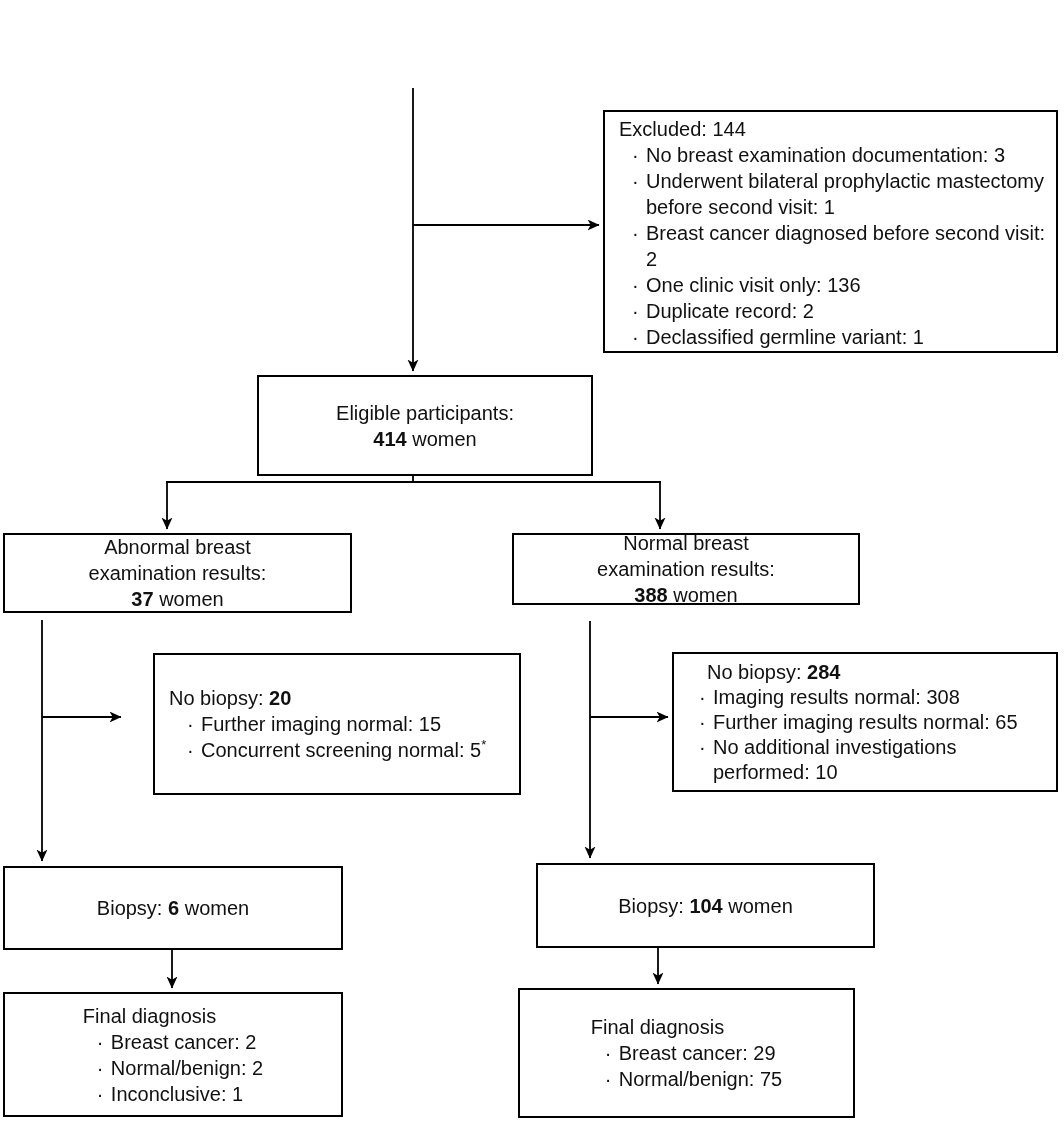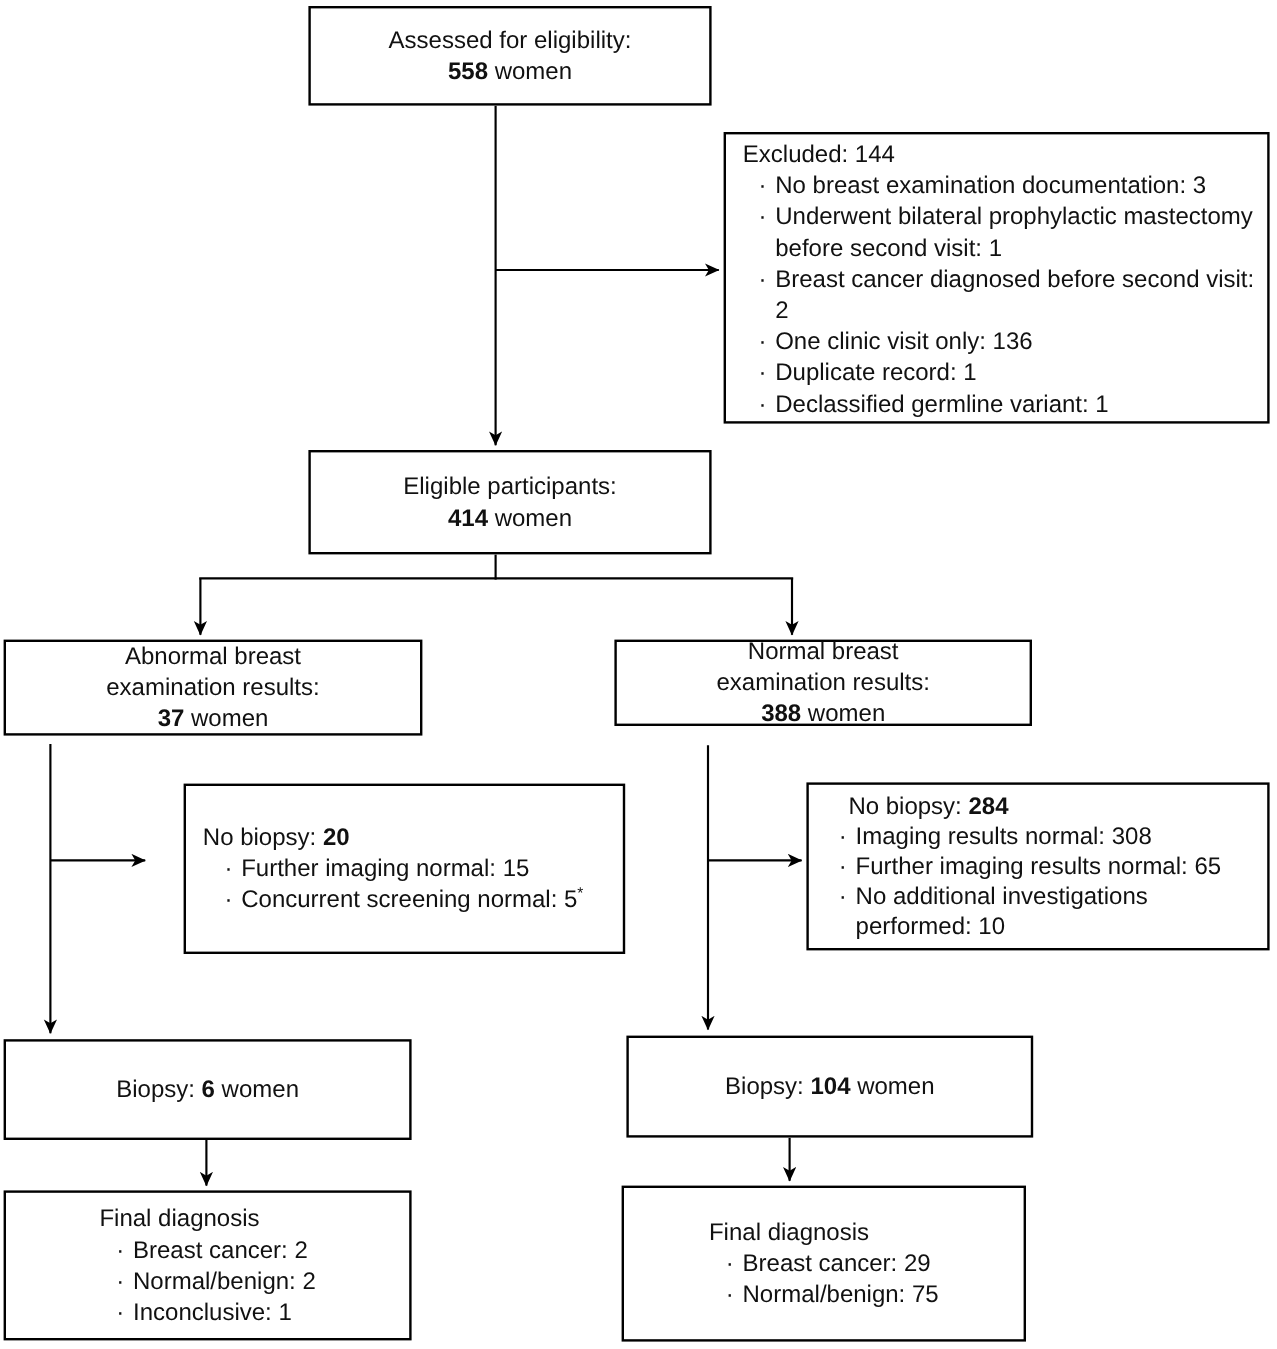--- a/index.html
+++ b/index.html
@@ -81,24 +81,20 @@
     <line x1="167" y1="482" x2="167" y2="529" marker-end="url(#ah)"></line>
     <line x1="660" y1="482" x2="660" y2="529" marker-end="url(#ah)"></line>
     <line x1="42" y1="620" x2="42" y2="861" marker-end="url(#ah)"></line>
     <line x1="42" y1="717" x2="121" y2="717" marker-end="url(#ah)"></line>
     <line x1="590" y1="621" x2="590" y2="858" marker-end="url(#ah)"></line>
     <line x1="590" y1="717" x2="668" y2="717" marker-end="url(#ah)"></line>
     <line x1="172" y1="950" x2="172" y2="988" marker-end="url(#ah)"></line>
     <line x1="658" y1="948" x2="658" y2="984" marker-end="url(#ah)"></line>
   </svg>
 
-  <div class="box flex-center" style="left:257px; top:5px; width:336px; height:83px;">
-    <div>Assessed for eligibility:</div>
-    <div><b>558</b><span> women</span></div>
-  </div>
 
   <div class="box excluded-box" style="left:603px; top:110px; width:455px; height:243px;">
     <div>Excluded: 144</div>
     <div class="bullet-item">
       <span class="bullet-dot">·</span>
       <span class="bullet-text">No breast examination documentation: 3</span>
     </div>
     <div class="bullet-item">
       <span class="bullet-dot">·</span>
       <span class="bullet-text">Underwent bilateral prophylactic mastectomy before second visit: 1</span>
@@ -106,29 +102,29 @@
     <div class="bullet-item">
       <span class="bullet-dot">·</span>
       <span class="bullet-text">Breast cancer diagnosed before second visit: 2</span>
     </div>
     <div class="bullet-item">
       <span class="bullet-dot">·</span>
       <span class="bullet-text">One clinic visit only: 136</span>
     </div>
     <div class="bullet-item">
       <span class="bullet-dot">·</span>
-      <span class="bullet-text">Duplicate record: 1</span>
+      <span class="bullet-text">Duplicate record: 2</span>
     </div>
     <div class="bullet-item">
       <span class="bullet-dot">·</span>
       <span class="bullet-text">Declassified germline variant: 1</span>
     </div>
   </div>
 
-  <div class="box flex-center" style="left:257px; top:375px; width:336px; height:87px;">
+  <div class="box flex-center" style="left:257px; top:375px; width:336px; height:101px;">
     <div>Eligible participants:</div>
     <div><b>414</b><span> women</span></div>
   </div>
 
   <div class="box flex-center" style="left:3px; top:533px; width:349px; height:80px;">
     <div>Abnormal breast</div>
     <div>examination results:</div>
     <div><b>37</b><span> women</span></div>
   </div>
 
@@ -163,21 +159,21 @@
     <div class="bullet-item">
       <span class="bullet-dot">·</span>
       <span class="bullet-text">No additional investigations performed: 10</span>
     </div>
   </div>
 
   <div class="box flex-center" style="left:3px; top:866px; width:340px; height:84px;">
     <div><span>Biopsy: </span><b>6</b><span> women</span></div>
   </div>
 
-  <div class="box flex-center" style="left:522px; top:863px; width:339px; height:85px;">
+  <div class="box flex-center" style="left:536px; top:863px; width:339px; height:85px;">
     <div><span>Biopsy: </span><b>104</b><span> women</span></div>
   </div>
 
   <div class="box final-box" style="left:3px; top:992px; width:340px; height:125px;">
     <div class="final-content">
       <div>Final diagnosis</div>
       <div class="bullet-item">
         <span class="bullet-dot">·</span>
         <span class="bullet-text">Breast cancer: 2</span>
       </div>

